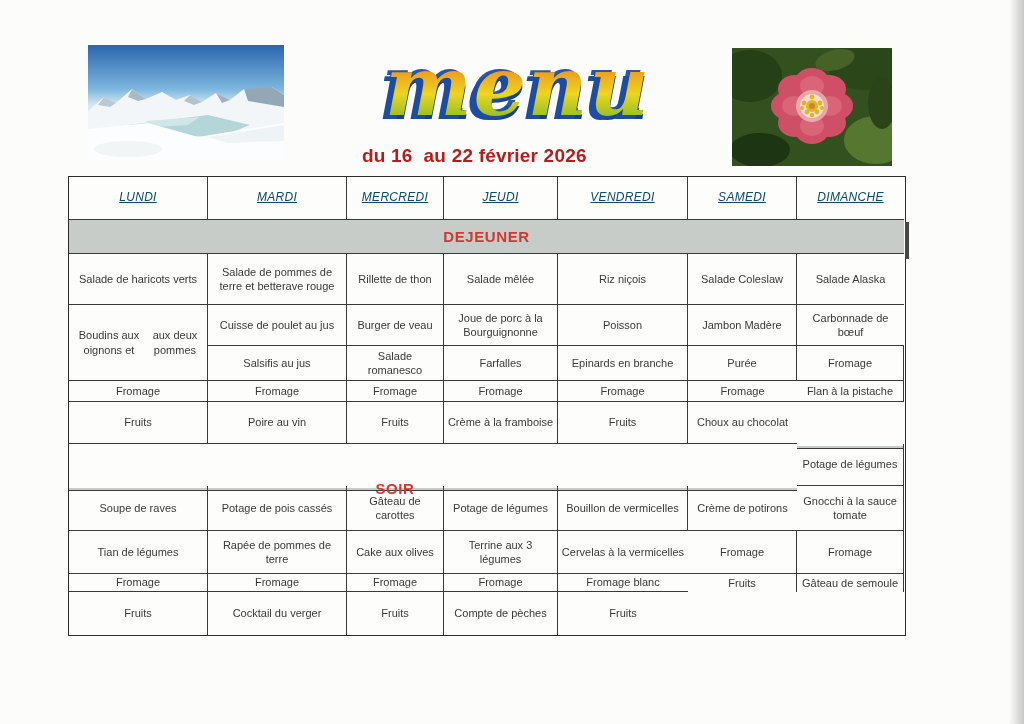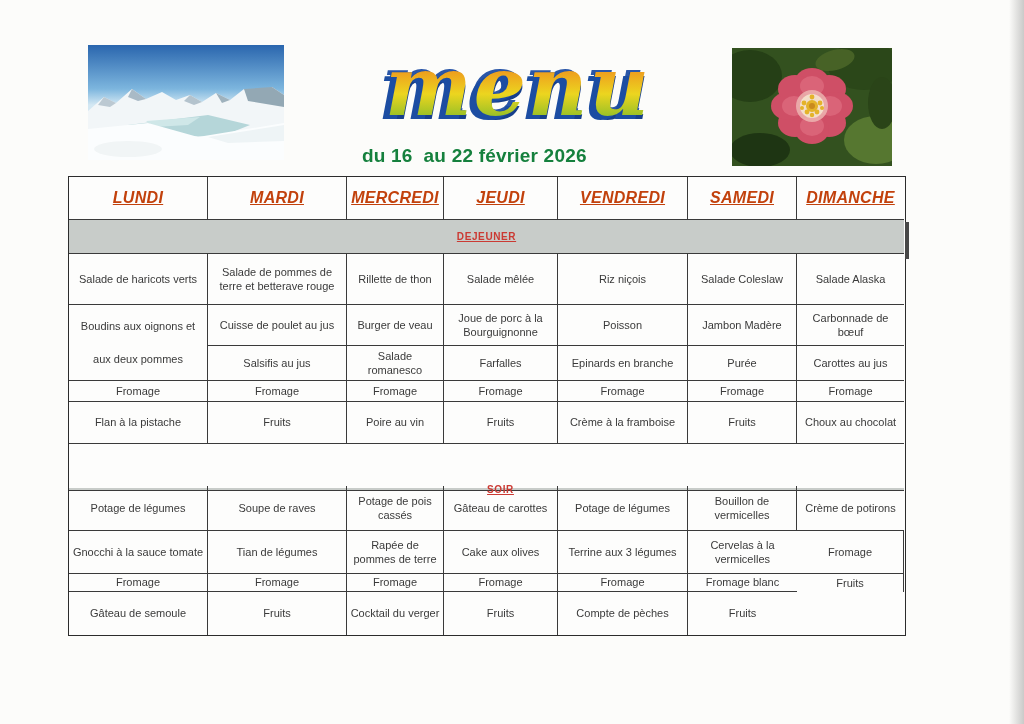--- a/index.html
+++ b/index.html
@@ -41,21 +41,21 @@
   }
   .wordart .wa-fill {
     background: linear-gradient(#cf3517 6%, #ee9b1e 34%, #ecd51f 58%, #93bf27 82%, #5d9e2a 97%);
     -webkit-background-clip: text; background-clip: text;
     color: transparent;
   }
 
   
   .date-line {
     position:absolute; left:362px; top:145px;
-    font-size:19px; font-weight:bold; color:#15803d;
+    font-size:19px; font-weight:bold; color:#b91c1c;
     white-space:pre; letter-spacing:.2px;
   }
 
   
   .menu-grid {
     position:absolute; left:68px; top:176px; width:838px;
     display:grid;
     grid-template-columns:139px 139px 97px 114px 130px 109px 107px;
     grid-template-rows:43px 34px 51px 41px 35px 21px 42px 42px 45px 43px 18px 43px;
     border:1.5px solid #2c2c2c;
@@ -64,41 +64,41 @@
   .c {
     border-right:1px solid #3a3a3a;
     border-bottom:1px solid #3a3a3a;
     display:flex; align-items:center; justify-content:center;
     text-align:center; font-size:11px; line-height:1.3; color:#3a3a3a;
     padding:1px 3px;
   }
   .lc { border-right:none; }
   .bb { border-bottom:none; }
   .hd {
-    font-weight:bold; font-style:italic; text-decoration:underline;
-    font-size:16px; letter-spacing:.3px; color:#c2410c;
+    font-weight:normal; font-style:italic; text-decoration:underline;
+    font-size:12px; letter-spacing:.3px; color:#0c4a6e;
   }
   .band {
     grid-column:1 / -1;
     background:#c8ccc9;
     border-bottom:1px solid #3a3a3a;
     display:flex; align-items:center; justify-content:center;
     position:relative;
   }
   .band::after {
     content:""; position:absolute; right:-5px; top:2px; width:4px;
     height:calc(100% + 4px); background:#474747;
   }
   .band-label {
-    color:#cb3a33; font-weight:bold; font-size:10px; letter-spacing:.6px;text-decoration:underline;
+    color:#cb3a33; font-weight:bold; font-size:15px; letter-spacing:.6px;
   }
   .gray { background:#c8ccc9;margin-top:44px; }
   .merged {
     grid-row:span 2;
-    flex-direction:column; justify-content:space-around;
+    flex-direction:row; justify-content:space-around;
     padding:4px 3px;
   }
 </style>
 </head>
 <body>
 
 <div class="page">
 
   <div class="photo photo-mountain">
     <svg viewBox="0 0 196 115" preserveAspectRatio="none">
@@ -204,21 +204,20 @@
     <div class="c">Joue de porc à la Bourguignonne</div>
     <div class="c">Poisson</div>
     <div class="c">Jambon Madère</div>
     <div class="c lc">Carbonnade de bœuf</div>
 
     <div class="c">Salsifis au jus</div>
     <div class="c">Salade romanesco</div>
     <div class="c">Farfalles</div>
     <div class="c">Epinards en branche</div>
     <div class="c">Purée</div>
-    <div class="c lc">Carottes au jus</div>
 
     <div class="c">Fromage</div>
     <div class="c">Fromage</div>
     <div class="c">Fromage</div>
     <div class="c">Fromage</div>
     <div class="c">Fromage</div>
     <div class="c">Fromage</div>
     <div class="c lc">Fromage</div>
 
     <div class="c">Flan à la pistache</div>

